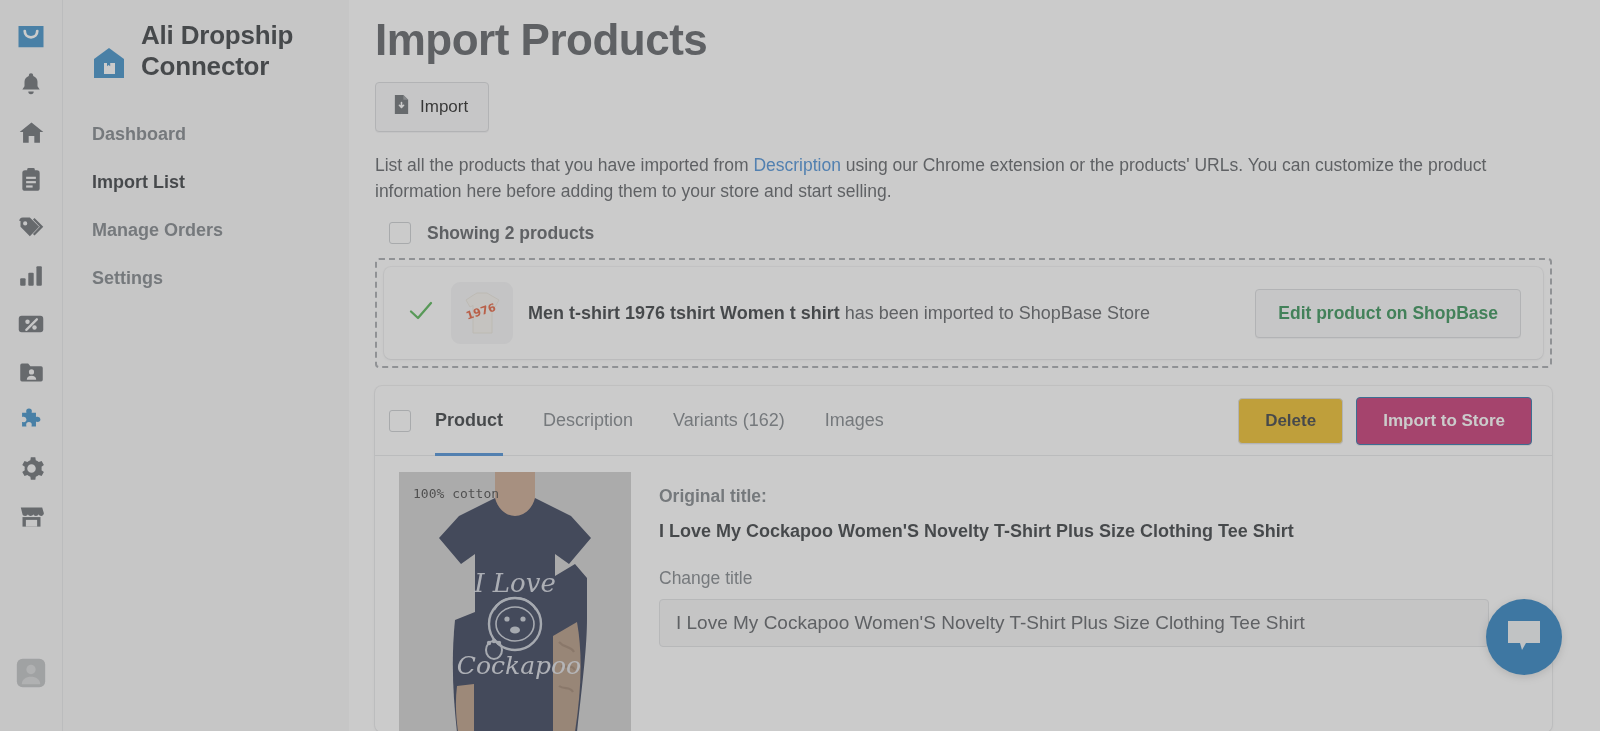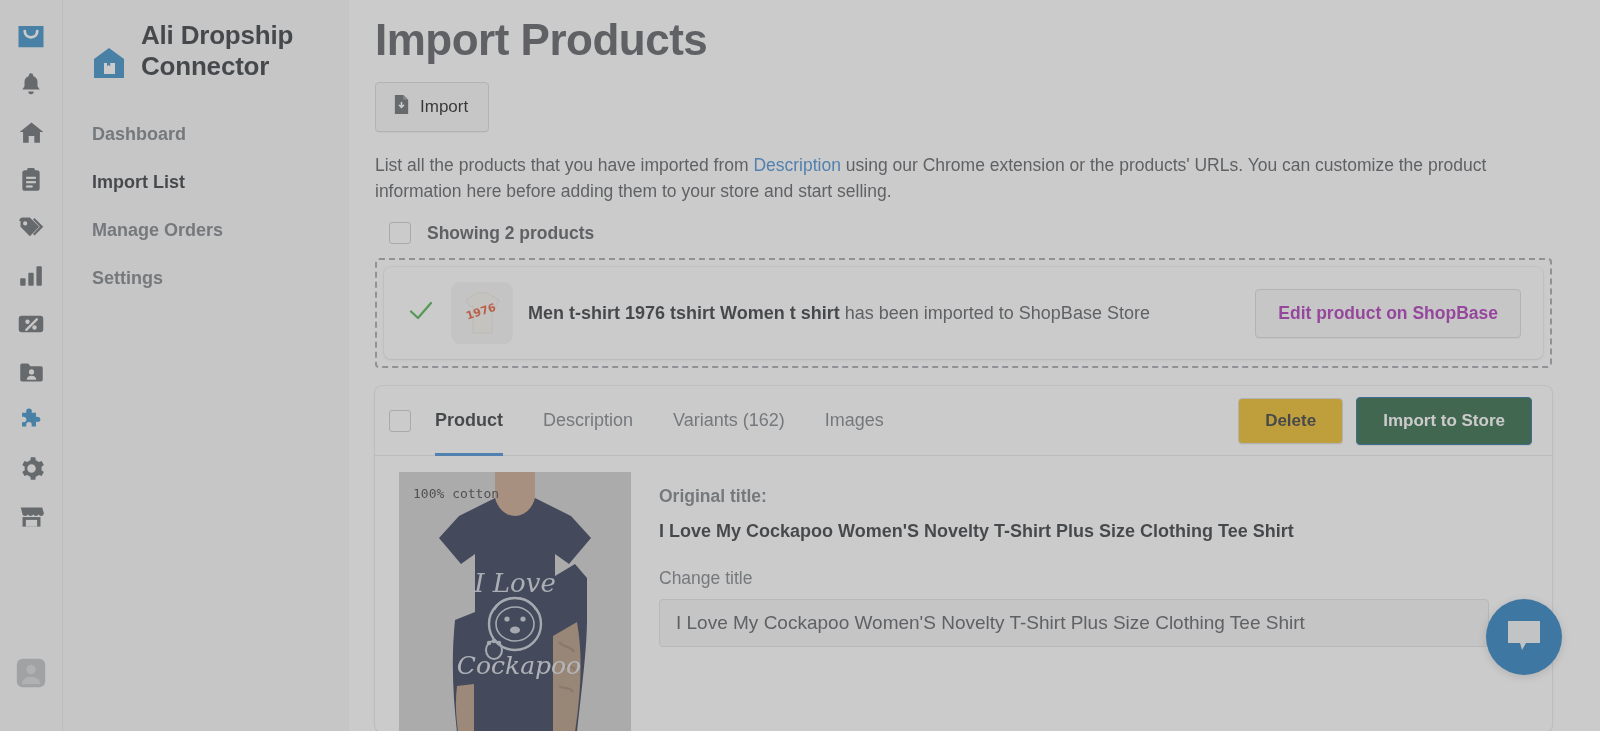--- a/index.html
+++ b/index.html
@@ -86,21 +86,21 @@
   .check-icon { width: 26px; flex: 0 0 26px; margin-right: 18px; }
   .thumb {
     width: 60px; height: 60px; flex: 0 0 60px; border-radius: 8px;
     background: #f3f3f4; box-shadow: 0 0 0 1px rgba(22,29,37,0.05);
     display: flex; align-items: center; justify-content: center; margin-right: 16px;
   }
   .notif-text { font-size: 18px; color: #45494e; flex: 1 1 auto; }
   .notif-text b { color: #1b1f24; font-weight: bold; }
   .edit-btn {
     background: #f7f7f8; border: 1px solid #d4d6d9; border-radius: 4px;
-    padding: 13px 22px; font-size: 17.5px; font-weight: bold; color: #a21caf;
+    padding: 13px 22px; font-size: 17.5px; font-weight: bold; color: #15803d;
     cursor: pointer; white-space: nowrap;
     box-shadow: 0 1px 0 rgba(22,29,37,0.05);
   }
 
   
   .product-card {
     margin-top: 18px; background: #fff; border-radius: 7px;
     box-shadow: 0 0 0 1px rgba(22,29,37,0.07), 0 1px 3px rgba(22,29,37,0.10);
     overflow: hidden;
   }
@@ -116,21 +116,21 @@
     padding-top: 3px;
   }
   .tab.active { color: #1b1f24; font-weight: bold; border-bottom-color: #2f7fd1; }
   .tab-actions { display: flex; align-items: center; gap: 13px; }
   .btn-delete {
     background: #eab308; border: 1px solid #d4d6d9; border-radius: 4px;
     padding: 12px 26px; font-size: 17px; font-weight: bold; color: #1b1f24; cursor: pointer;
     box-shadow: 0 1px 0 rgba(22,29,37,0.05);
   }
   .btn-primary {
-    background: #14532d; border: 1px solid #0b5f9e; border-radius: 4px;
+    background: #be185d; border: 1px solid #0b5f9e; border-radius: 4px;
     padding: 13px 26px; font-size: 17px; font-weight: bold; color: #ffffff; cursor: pointer;
     box-shadow: 0 1px 0 rgba(22,29,37,0.10);
   }
   .product-body { display: flex; padding: 16px 20px 0 24px; }
   .product-photo {
     width: 232px; height: 260px; flex: 0 0 232px; position: relative;
     background: #c9c9c9; overflow: hidden; margin-right: 28px;
   }
   .product-info { flex: 1 1 auto; padding-top: 14px; }
   .field-label { font-size: 17.5px; font-weight: bold; color: #6c7278; margin-bottom: 14px; }

